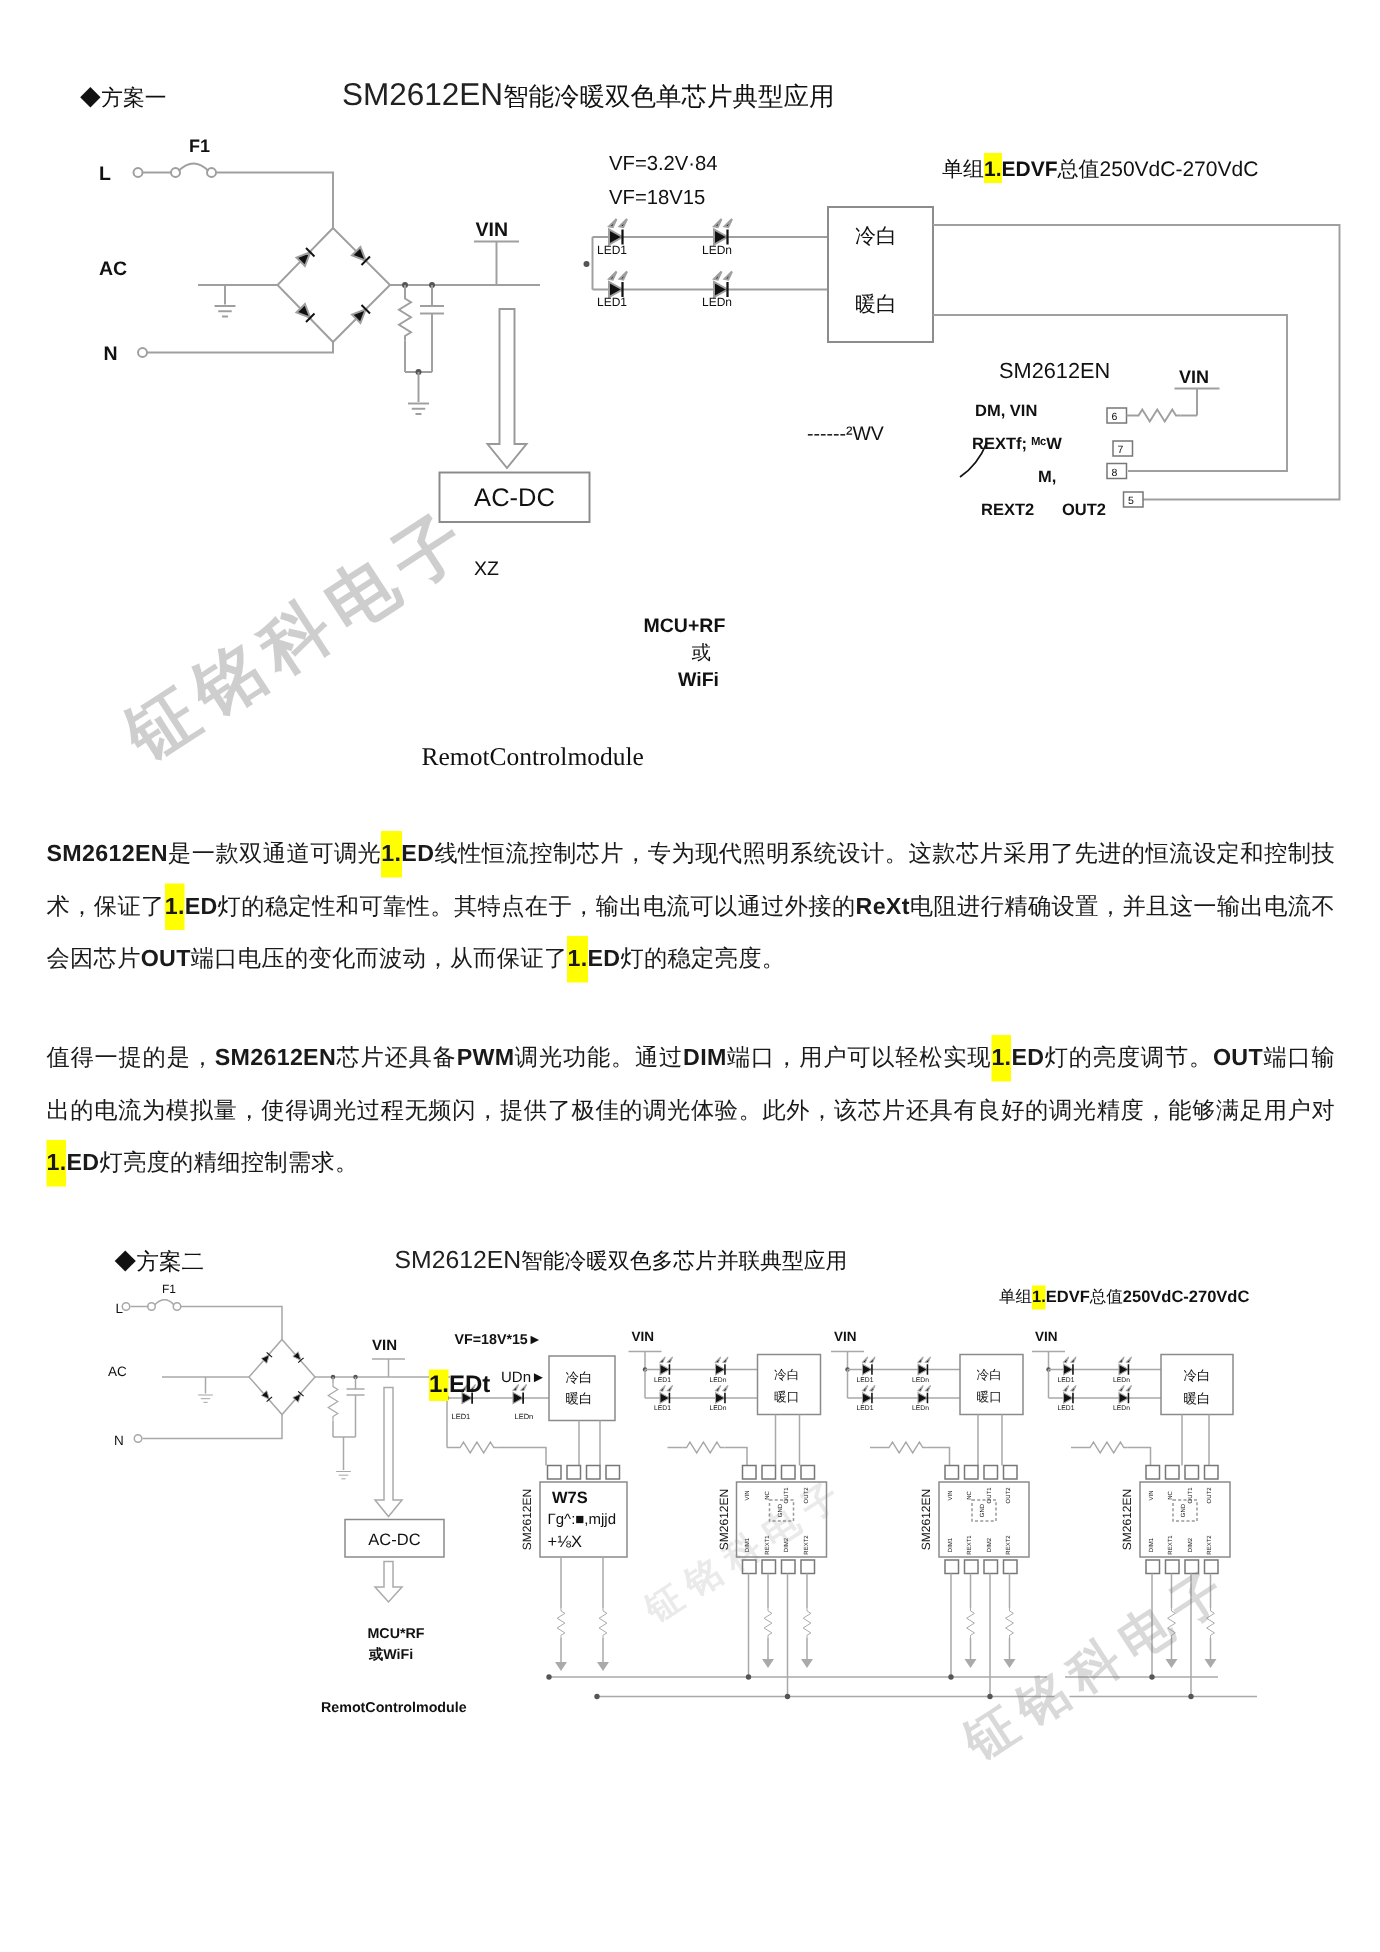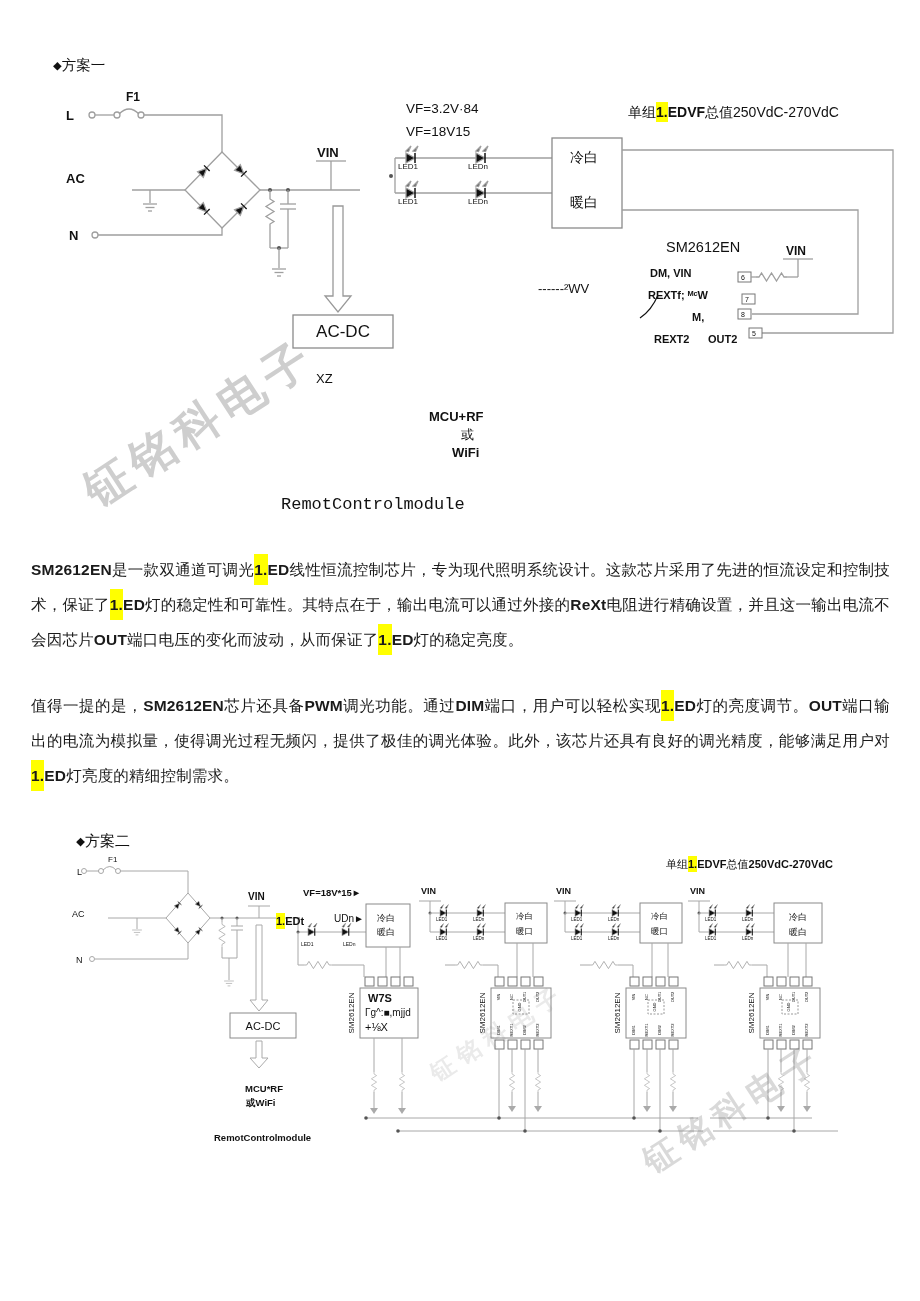--- a/index.html
+++ b/index.html
@@ -1,19 +1,19 @@
 <!DOCTYPE html>
 <html><head>
 <meta charset="utf-8">
 <style>
   html,body{margin:0;padding:0;background:#e8e8e8}
   #page{position:relative;width:920px;height:1301px;background:#ffffff;overflow:hidden;
         font-family:"Liberation Sans","DejaVu Sans",sans-serif;color:#111}
   .lbl{position:absolute;white-space:nowrap}
-  .serif{font-family:Liberation Mono, monospace}
+  .serif{font-family:Liberation Serif, serif}
   .seg-b{font-weight:bold}
   .seg-h{background:#ffff00}
   .para{position:absolute;left:31px;width:859px;font-size:15.5px;line-height:35px;
         text-align:justify;color:#1a1a1a;letter-spacing:.2px}
   .para .seg-h{padding:7px 0}
   .grp .seg-h{padding:2px 0}
   .wm{position:absolute;color:rgba(125,125,125,0.38);font-family:"Liberation Serif","DejaVu Serif",serif;
       transform-origin:left top;white-space:nowrap;pointer-events:none;letter-spacing:7px;font-weight:bold}
   svg#art{position:absolute;left:0;top:0}
   svg text{font-family:"Liberation Sans","DejaVu Sans",sans-serif;fill:#111}
@@ -454,26 +454,32 @@
       <text font-size="4" fill="#888" transform="rotate(-90 790 1007)" x="790" y="1007" text-anchor="middle">GND</text>
     </g>
   </g>
 </svg>
 
 <div class="wm" style="left:72px;top:470px;font-size:46px;transform:rotate(-33deg)">钲铭科电子</div>
 <div class="wm" style="left:634px;top:1146px;font-size:34px;transform:rotate(-33deg);color:rgba(130,130,130,0.30)">钲铭科电子</div>
 <div class="wm" style="left:424px;top:1062px;font-size:24px;transform:rotate(-33deg);color:rgba(140,140,140,0.18)">钲铭科电子</div>
 
 <div class="lbl serif" style="left:53px;top:56px;font-size:14.5px">◆方案一</div>
+<div class="lbl" style="left:228px;top:52px">
+  <span style="font-size:21px;color:#222">SM2612EN</span><span class="serif" style="font-size:17px">智能冷暖双色单芯片典型应用</span>
+</div>
 <div class="lbl grp" style="left:628px;top:104px;font-size:14px"><span>单组</span><span class="seg-b seg-h">1.</span><span class="seg-b">EDVF</span><span>总值</span><span>250VdC-270VdC</span></div>
 
 <div class="lbl serif" style="left:281px;top:495px;font-size:17px">RemotControlmodule</div>
 
 <div class="para" style="top:552px"><span class="seg-b">SM2612EN</span><span>是一款双通道可调光</span><span class="seg-b seg-h">1.</span><span class="seg-b">ED</span><span>线性恒流控制芯片，专为现代照明系统设计。这款芯片采用了先进的恒流设定和控制技术，保证了</span><span class="seg-b seg-h">1.</span><span class="seg-b">ED</span><span>灯的稳定性和可靠性。其特点在于，输出电流可以通过外接的</span><span class="seg-b">ReXt</span><span>电阻进行精确设置，并且这一输出电流不会因芯片</span><span class="seg-b">OUT</span><span>端口电压的变化而波动，从而保证了</span><span class="seg-b seg-h">1.</span><span class="seg-b">ED</span><span>灯的稳定亮度。</span></div>
 <div class="para" style="top:688px"><span>值得一提的是，</span><span class="seg-b">SM2612EN</span><span>芯片还具备</span><span class="seg-b">PWM</span><span>调光功能。通过</span><span class="seg-b">DIM</span><span>端口，用户可以轻松实现</span><span class="seg-b seg-h">1.</span><span class="seg-b">ED</span><span>灯的亮度调节。</span><span class="seg-b">OUT</span><span>端口输出的电流为模拟量，使得调光过程无频闪，提供了极佳的调光体验。此外，该芯片还具有良好的调光精度，能够满足用户对</span><span class="seg-b seg-h">1.</span><span class="seg-b">ED</span><span>灯亮度的精细控制需求。</span></div>
 
 <div class="lbl serif" style="left:76px;top:832px;font-size:15px">◆方案二</div>
+<div class="lbl" style="left:263px;top:831px">
+  <span style="font-size:16.5px;color:#222">SM2612EN</span><span class="serif" style="font-size:14.5px">智能冷暖双色多芯片并联典型应用</span>
+</div>
 <div class="lbl grp" style="left:666px;top:857px;font-size:11px"><span>单组</span><span class="seg-b seg-h">1.</span><span class="seg-b">EDVF</span><span>总值</span><span class="seg-b">250VdC-270VdC</span></div>
 
-<div class="lbl grp" style="left:276px;top:915px;font-size:11px"><span class="seg-b seg-h">1.</span><span class="seg-b">EDt</span></div>
+<div class="lbl grp" style="left:286px;top:915px;font-size:16px"><span class="seg-b seg-h">1.</span><span class="seg-b">EDt</span></div>
 <div class="lbl" style="left:334px;top:913px;font-size:10px;font-weight:normal">UDn►</div>
 
 </div>
 
 </body></html>

